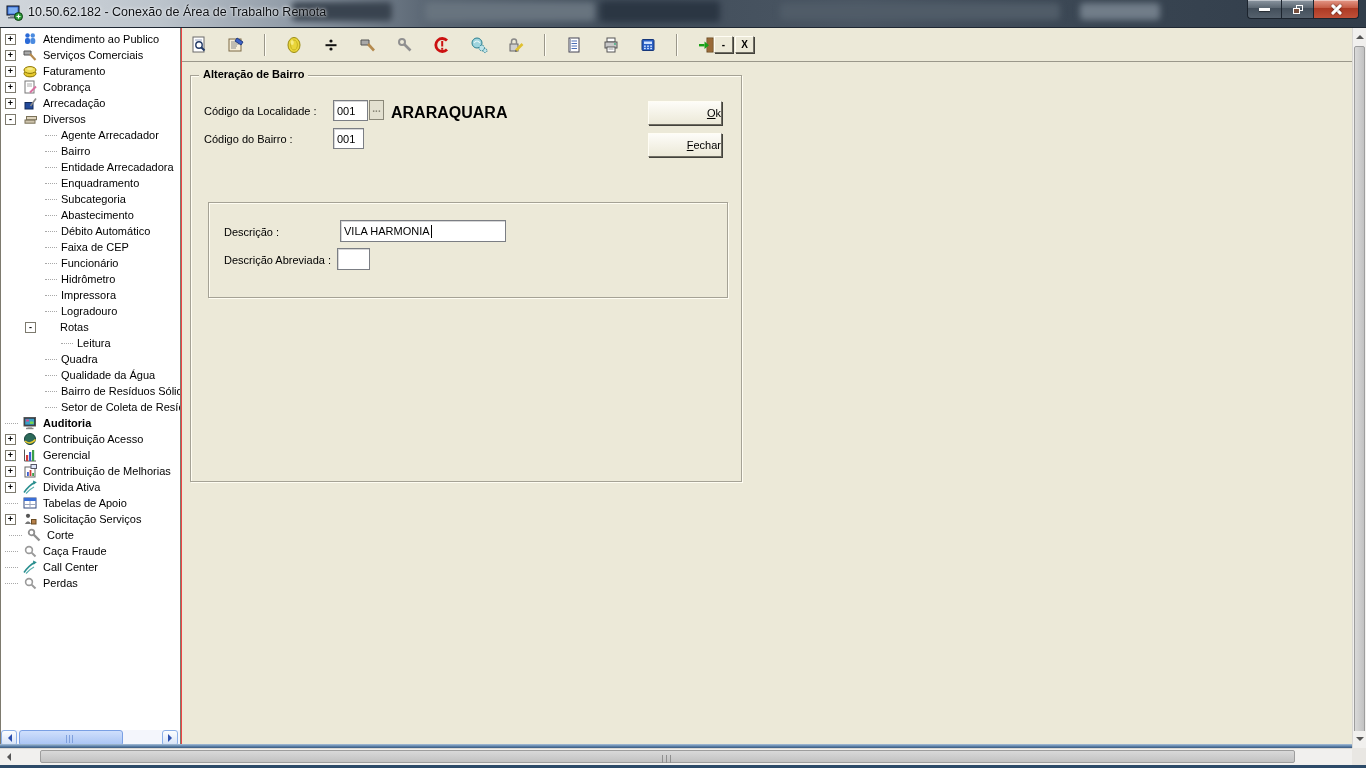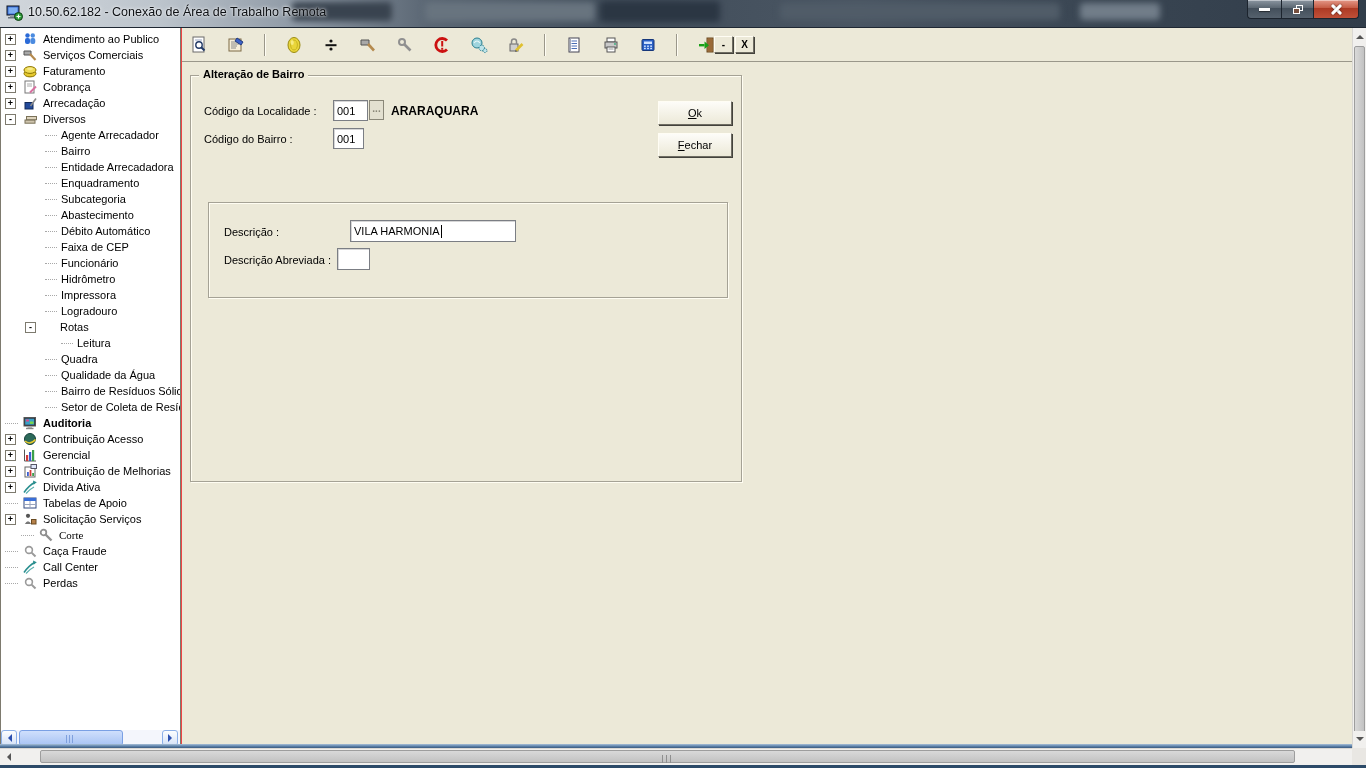--- a/index.html
+++ b/index.html
@@ -75,24 +75,24 @@
   .content { position:absolute; left:182px; top:62px; width:1170px; height:682px; background:#ece9d8; }
   .groupbox { position:absolute; border:1px solid #a5a295; box-shadow:inset 1px 1px 0 #fffdf2, 1px 1px 0 #fffdf2; }
   .gb-main { left:190px; top:75px; width:552px; height:407px; }
   .gb-title { position:absolute; left:199px; top:68px; background:#ece9d8; padding:0 4px; font-size:11px; font-weight:bold; color:#000; }
   .gb-inner { left:208px; top:202px; width:520px; height:96px; }
   .flabel { position:absolute; font-size:11px; color:#000; white-space:nowrap; }
   .tb { position:absolute; background:#fff; border:1px solid #7b7e84; box-shadow:inset 1px 1px 0 rgba(90,90,90,.25);
     font-family:"Liberation Sans","DejaVu Sans",sans-serif; font-size:11px; color:#000; padding:0 3px; }
   .browse { position:absolute; width:15px; height:20px; background:#e3e0d0; border:1px solid #8a8778;
     color:#8a8778; font-size:10px; font-weight:bold; text-align:center; line-height:16px; }
-  .bigname { position:absolute; font-size:12px; font-weight:bold; color:#000; }
+  .bigname { position:absolute; font-size:16px; font-weight:bold; color:#000; }
   .vbtn { position:absolute; width:74px; height:24px; background:linear-gradient(#fdfcf8,#ece9d8);
     border:1px solid; border-color:#fffdf4 #6f6d63 #6f6d63 #fffdf4; box-shadow:1px 1px 0 #43423c;
-    font-size:11px; color:#000; text-align:center; line-height:22px; cursor:pointer;margin-left:10px; }
+    font-size:11px; color:#000; text-align:right; line-height:22px; cursor:pointer; }
   .vbtn .u { text-decoration:underline; }
   .dbox { display:flex; align-items:center; }
   .caret { display:inline-block; width:1px; height:13px; background:#000; margin-left:1px; }
 
   
   .taskbar-edge { position:absolute; left:0; top:744px; width:1352px; height:4px;
     background:linear-gradient(#a9c0d8,#5d82ab 55%,#3a5a7d); }
   .rdp-vscroll { position:absolute; left:1352px; top:28px; width:14px; height:720px; background:#f1f0ee; border-left:1px solid #d9d7d3; }
   .rdp-hscroll { position:absolute; left:0; top:748px; width:1366px; height:17px; background:#f1f0ee; border-top:1px solid #d9d7d3; }
   .g-btn { position:absolute; background:#f1f0ee; display:flex; align-items:center; justify-content:center; }
@@ -360,21 +360,21 @@
           <span class="expbox">+</span>
           <span class="ticon">
             <svg width="16" height="16">
               <circle cx="6" cy="4.8" r="2.1" fill="#555"></circle>
               <path d="M2.8 13 q3.2 -5.5 6.4 0 z" fill="#777"></path>
               <rect x="9.5" y="8.5" width="4.5" height="4.5" fill="#b5804a" stroke="#6a4a20"></rect>
             </svg>
           </span>
           <span class="tlabel">Solicitação Serviços</span>
         </div>
-        <div class="trow" style="padding-left: 20px; font-family: Liberation Serif, serif;">
+        <div class="trow" style="padding-left: 8px;">
           <span class="stub0"></span>
           <span class="ticon">
             <svg width="16" height="16">
               <circle cx="5.5" cy="5.5" r="2.8" fill="none" stroke="#909090" stroke-width="1.8"></circle>
               <line x1="7.5" y1="7.5" x2="13.5" y2="13.5" stroke="#909090" stroke-width="2.4"></line>
             </svg>
           </span>
           <span class="tlabel">Corte</span>
         </div>
         <div class="trow" style="padding-left: 4px;">
@@ -551,21 +551,21 @@
   <span class="bigname" style="left:391px;top:104px;">ARARAQUARA</span>
 
   <span class="flabel" style="left:204px;top:133px;">Código do Bairro :</span>
   <input class="tb" style="left: 333px; top: 128px; width: 31px; height: 21px;" value="001">
 
   <div class="vbtn" style="left:648px;top:101px;"><span class="u">O</span><span>k</span></div>
   <div class="vbtn" style="left:648px;top:133px;"><span class="u">F</span><span>echar</span></div>
 
   <div class="groupbox gb-inner"></div>
   <span class="flabel" style="left:224px;top:226px;">Descrição :</span>
-  <div class="tb dbox" style="left:350px;top:220px;width:166px;height:22px;">
+  <div class="tb dbox" style="left:340px;top:220px;width:166px;height:22px;">
     <span>VILA HARMONIA</span>
       <span class="caret"></span>
   </div>
   <span class="flabel" style="left:224px;top:254px;">Descrição Abreviada :</span>
   <input class="tb" style="left: 337px; top: 248px; width: 33px; height: 22px;" value="">
 
   <div class="taskbar-edge"></div>
 
   <div class="rdp-vscroll">
     <div class="g-btn" style="left:0;top:0;width:14px;height:17px;">

